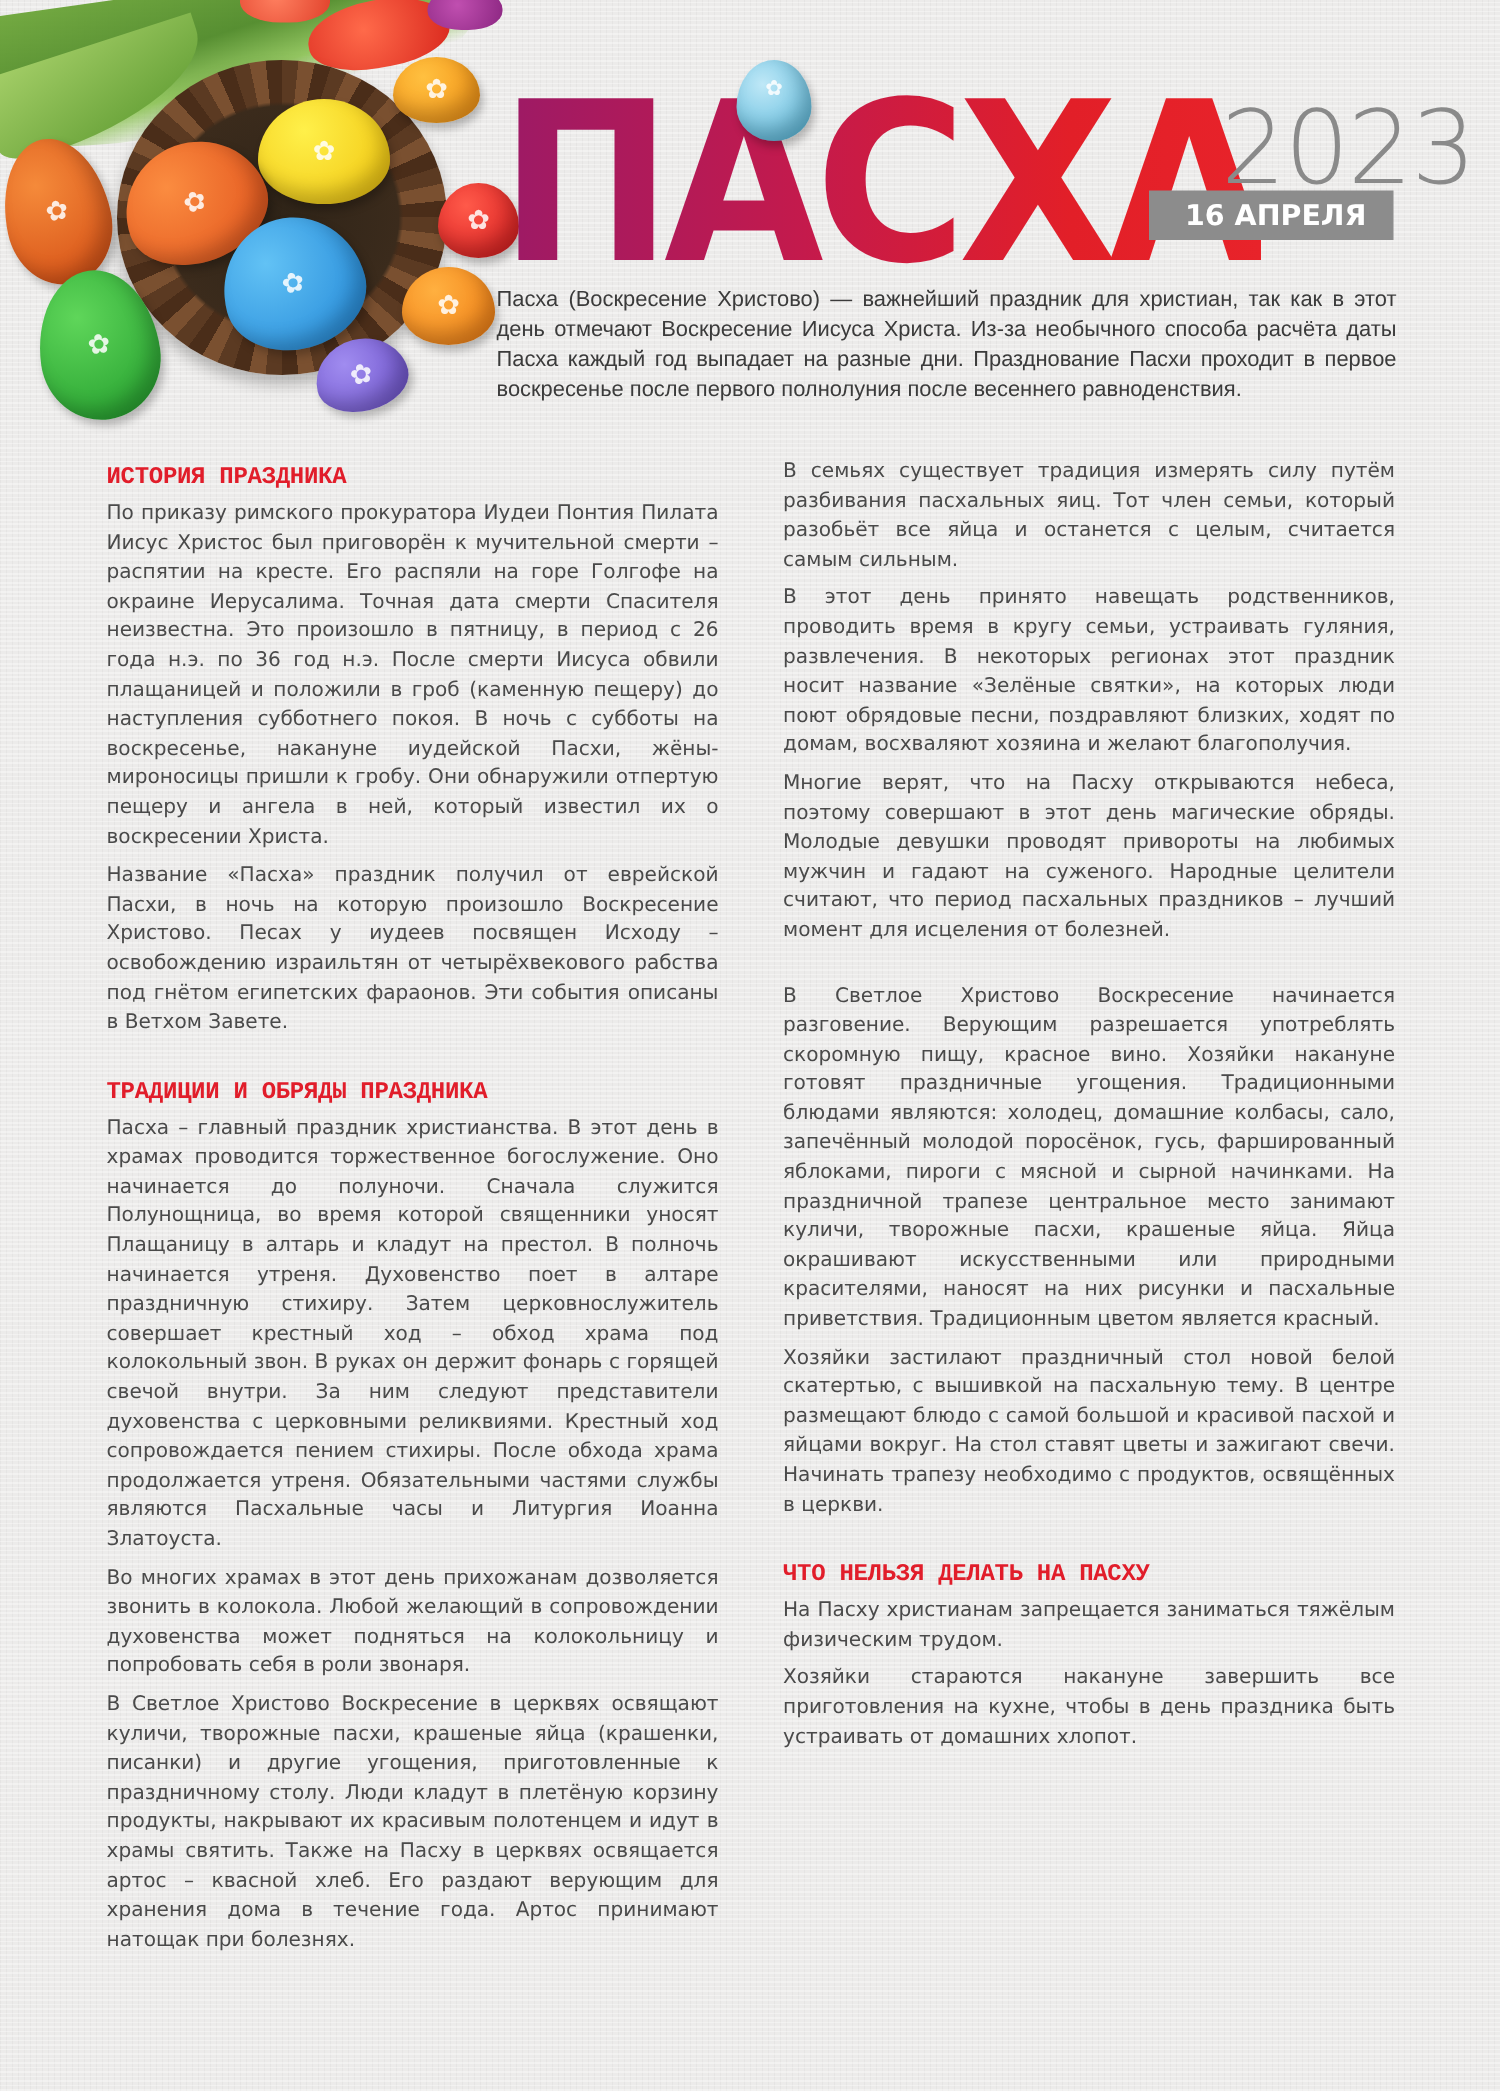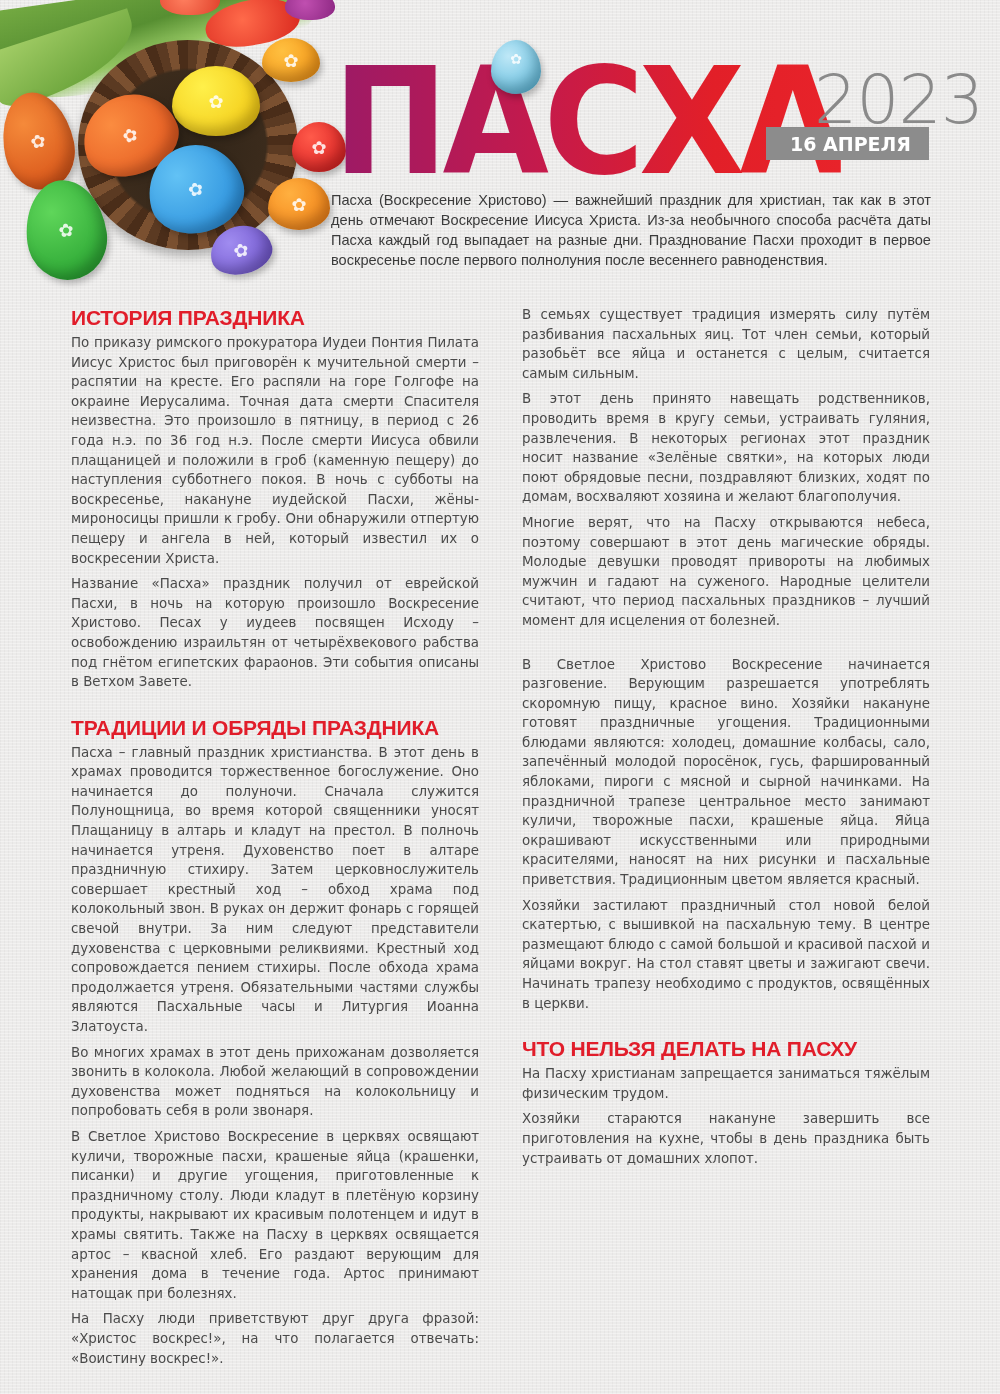--- a/index.html
+++ b/index.html
@@ -113,23 +113,23 @@
     .column {
       position: absolute; width: 408px;
       font-family: "DejaVu Sans", sans-serif;
       font-size: 13.4px; line-height: 19.6px;
       color: #4a4a4a;
     }
     .col-left  { left: 71px;  top: 306px; }
     .col-right { left: 522px; top: 305px; }
 
     .section-heading {
-      font-family: Liberation Sans, sans-serif;
+      font-family: Liberation Mono, monospace;
       font-weight: bold;
-      font-size: 21px;
+      font-size: 16px;
       line-height: 24px;
       color: #e11d2a;
       text-transform: uppercase;
       margin-bottom: 3px;
       letter-spacing: -0.2px;
     }
     .para {
       text-align: justify;
       hyphens: auto;
       margin-bottom: 6px;
@@ -169,21 +169,20 @@
   <div class="section">
     <h2 class="section-heading">ИСТОРИЯ ПРАЗДНИКА</h2>
     <p class="para">По приказу римского прокуратора Иудеи Понтия Пилата Иисус Христос был приговорён к мучительной смерти – распятии на кресте. Его распяли на горе Голгофе на окраине Иерусалима. Точная дата смерти Спасителя неизвестна. Это произошло в пятницу, в период с 26 года н.э. по 36 год н.э. После смерти Иисуса обвили плащаницей и положили в гроб (каменную пещеру) до наступления субботнего покоя. В ночь с субботы на воскресенье, накануне иудейской Пасхи, жёны-мироносицы пришли к гробу. Они обнаружили отпертую пещеру и ангела в ней, который известил их о воскресении Христа.</p>
     <p class="para">Название «Пасха» праздник получил от еврейской Пасхи, в ночь на которую произошло Воскресение Христово. Песах у иудеев посвящен Исходу – освобождению израильтян от четырёхвекового рабства под гнётом египетских фараонов. Эти события описаны в Ветхом Завете.</p>
   </div>
   <div class="section">
     <h2 class="section-heading">ТРАДИЦИИ И ОБРЯДЫ ПРАЗДНИКА</h2>
     <p class="para">Пасха – главный праздник христианства. В этот день в храмах проводится торжественное богослужение. Оно начинается до полуночи. Сначала служится Полунощница, во время которой священники уносят Плащаницу в алтарь и кладут на престол. В полночь начинается утреня. Духовенство поет в алтаре праздничную стихиру. Затем церковнослужитель совершает крестный ход – обход храма под колокольный звон. В руках он держит фонарь с горящей свечой внутри. За ним следуют представители духовенства с церковными реликвиями. Крестный ход сопровождается пением стихиры. После обхода храма продолжается утреня. Обязательными частями службы являются Пасхальные часы и Литургия Иоанна Златоуста.</p>
     <p class="para">Во многих храмах в этот день прихожанам дозволяется звонить в колокола. Любой желающий в сопровождении духовенства может подняться на колокольницу и попробовать себя в роли звонаря.</p>
     <p class="para">В Светлое Христово Воскресение в церквях освящают куличи, творожные пасхи, крашеные яйца (крашенки, писанки) и другие угощения, приготовленные к праздничному столу. Люди кладут в плетёную корзину продукты, накрывают их красивым полотенцем и идут в храмы святить. Также на Пасху в церквях освящается артос – квасной хлеб. Его раздают верующим для хранения дома в течение года. Артос принимают натощак при болезнях.</p>
-    <p class="para">На Пасху люди приветствуют друг друга фразой: «Христос воскрес!», на что полагается отвечать: «Воистину воскрес!».</p>
   </div>
 </div>
 
 <div class="column col-right">
   <div class="section">
     <p class="para">В семьях существует традиция измерять силу путём разбивания пасхальных яиц. Тот член семьи, который разобьёт все яйца и останется с целым, считается самым сильным.</p>
     <p class="para">В этот день принято навещать родственников, проводить время в кругу семьи, устраивать гуляния, развлечения. В некоторых регионах этот праздник носит название «Зелёные святки», на которых люди поют обрядовые песни, поздравляют близких, ходят по домам, восхваляют хозяина и желают благополучия.</p>
     <p class="para">Многие верят, что на Пасху открываются небеса, поэтому совершают в этот день магические обряды. Молодые девушки проводят привороты на любимых мужчин и гадают на суженого. Народные целители считают, что период пасхальных праздников – лучший момент для исцеления от болезней.</p>
   </div>
   <div class="section">

